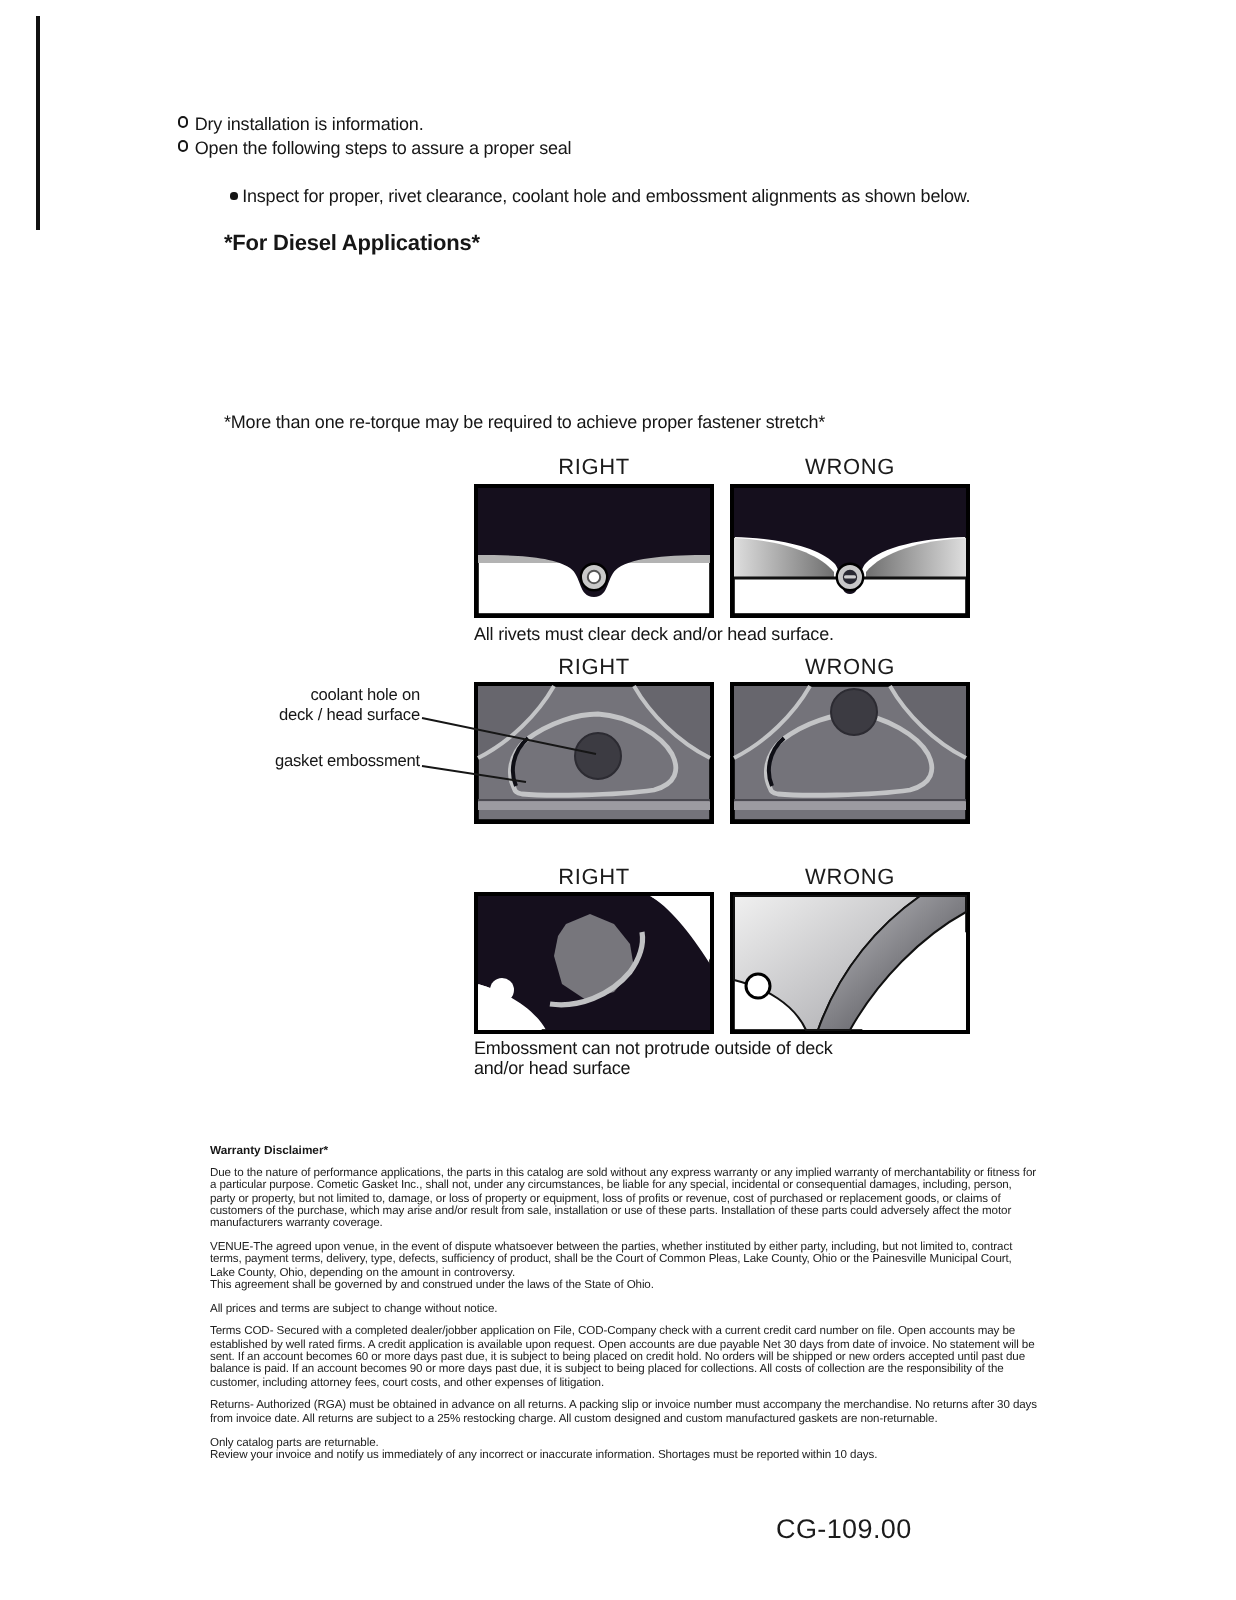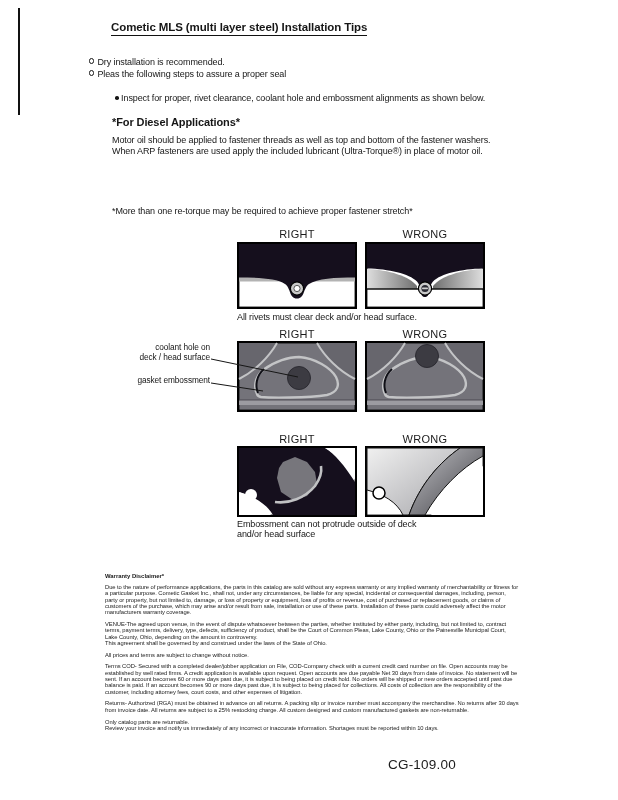--- a/index.html
+++ b/index.html
@@ -29,29 +29,26 @@
   .pagenum{left:388px;top:757px;font-size:13.5px;letter-spacing:0.2px;color:#1b1b1b;}
   svg{display:block;}
 </style>
 </head>
 <body>
 
 <div class="page">
 
   <div class="abs edge-mark"></div>
 
-  <div class="abs title">Cometic MLS (multi layer steel) Installation Tips</div>
 
-  <div class="abs bullet-line" style="top:57px;"><span class="b-mark"></span><span>Dry installation is recommended.</span></div>
-  <div class="abs bullet-line" style="top:69px;"><span class="b-mark"></span><span>Pleas the following steps to assure a proper seal</span></div>
+  <div class="abs bullet-line" style="top:57px;"><span class="b-mark"></span><span>Dry installation is information.</span></div>
+  <div class="abs bullet-line" style="top:69px;"><span class="b-mark"></span><span>Open the following steps to assure a proper seal</span></div>
   <div class="abs sub-line" style="top:93px;"><span class="s-mark"></span><span>Inspect for proper, rivet clearance, coolant hole and embossment alignments as shown below.</span></div>
 
   <div class="abs diesel-h">*For Diesel Applications*</div>
-  <div class="abs body-p" style="top:135px;">Motor oil should be applied to fastener threads as well as top and bottom of the fastener washers.
-When ARP fasteners are used apply the included lubricant (Ultra-Torque®) in place of motor oil.</div>
   <div class="abs body-p" style="top:206px;">*More than one re-torque may be required to achieve proper fastener stretch*</div>
 
   <div class="abs rw-label" style="left:237px;top:228px;">RIGHT</div>
   <div class="abs rw-label" style="left:365px;top:228px;">WRONG</div>
 
   <svg class="abs" style="left:237px;top:242px;" width="120" height="67" viewBox="0 0 120 67">
     <rect x="1.2" y="1.2" width="117.6" height="64.6" fill="#ffffff" stroke="#000" stroke-width="2.4"></rect>
     <rect x="2" y="35" width="42" height="4.5" fill="#b3b3b3"></rect>
     <rect x="76" y="35" width="42" height="4.5" fill="#b3b3b3"></rect>
     <path d="M2,2 H118 V35.5 C98,35.5 80,36.5 72,42 C66,46 68,56.5 60,56.5 C52,56.5 54,46 48,42 C40,36.5 22,35.5 2,35.5 Z" fill="#150f1d"></path>

